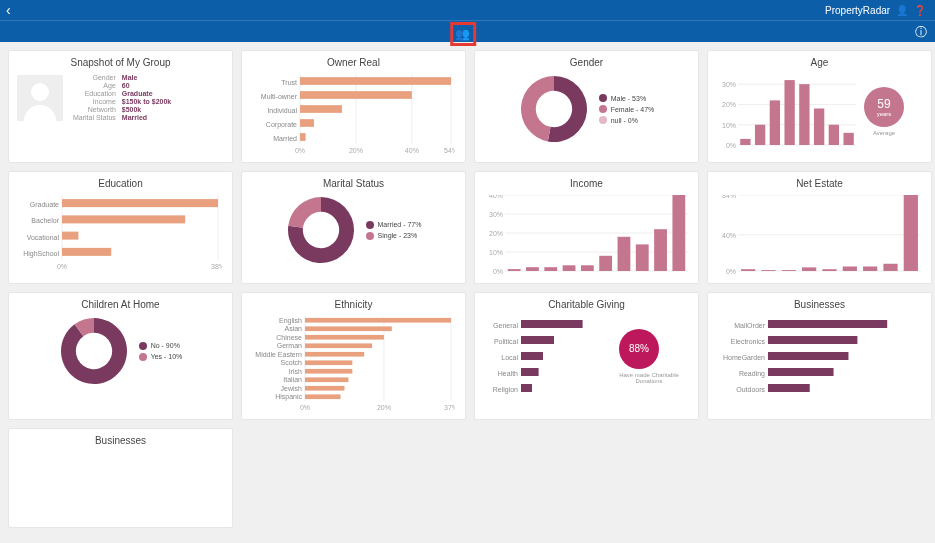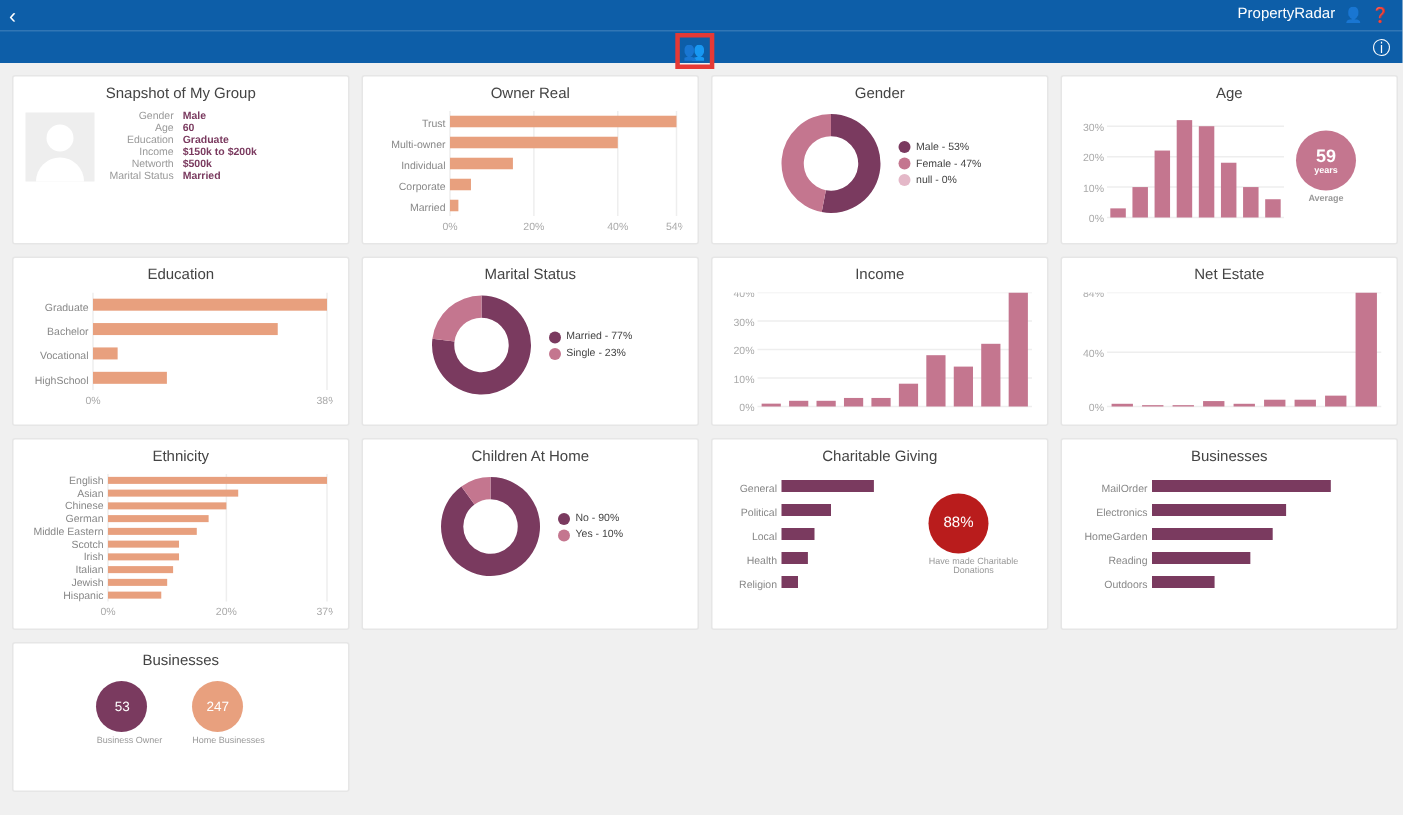--- a/index.html
+++ b/index.html
@@ -1,20 +1,20 @@
 <!DOCTYPE html>
 <html><head>
 <meta charset="utf-8">
 <style>
 * { box-sizing: border-box; margin: 0; padding: 0; }
 body { font-family: Arial, sans-serif; font-size: 10px; background: #f0f0f0; width: 935px; color: #444; }
 .topbar { background: #0d5ea8; color: #fff; height: 20px; display: flex; align-items: center; position: relative; }
 .topbar .back { position: absolute; left: 6px; font-size: 14px; cursor: pointer; }
 .topbar .title { margin: 0 auto; font-size: 11px; }
-.topbar .right { position: absolute; right: 8px; display: flex; gap: 6px; align-items: flex-start; font-size: 10px; }
+.topbar .right { position: absolute; right: 8px; display: flex; gap: 6px; align-items: flex-end; font-size: 10px; }
 .topbar .right span { cursor: pointer; }
 .subbar { background: #0d5ea8; height: 22px; position: relative; border-top: 1px solid rgba(255,255,255,0.15); }
 .subbar .callout { position: absolute; left: 50%; transform: translateX(-66%); top: 1px; }
 .subbar .callout .box { border: 3px solid #e53935; padding: 2px 3px; display: inline-flex; align-items: center; justify-content: center; }
 .subbar .info { position: absolute; right: 8px; top: 3px; color: #fff; cursor: pointer; font-size: 12px; }
 .grid { display: grid; grid-template-columns: repeat(4, 225px); gap: 8px; padding: 8px; }
 .card { background: #fff; border: 1px solid #e6e6e6; border-radius: 2px; padding: 6px 8px 8px; position: relative; min-height: 100px; }
 .card-title { text-align: center; font-size: 10px; color: #444; margin-bottom: 6px; }
 .axis-tick { font-size: 7px; fill: #aaa; }
 .bar-label { font-size: 7px; fill: #888; text-anchor: end; }
@@ -139,21 +139,21 @@
           <text x="20" y="13.142857142857146" class="axis-tick" text-anchor="end">30%</text>
           <rect x="24.2125" y="64.91428571428571" width="10.325" height="6.085714285714285" fill="#c4768f"></rect>
           <rect x="38.9625" y="50.714285714285715" width="10.325" height="20.285714285714285" fill="#c4768f"></rect>
           <rect x="53.7125" y="26.371428571428574" width="10.325" height="44.628571428571426" fill="#c4768f"></rect>
           <rect x="68.4625" y="6.085714285714289" width="10.325" height="64.91428571428571" fill="#c4768f"></rect>
           <rect x="83.2125" y="10.142857142857146" width="10.325" height="60.857142857142854" fill="#c4768f"></rect>
           <rect x="97.9625" y="34.48571428571429" width="10.325" height="36.51428571428571" fill="#c4768f"></rect>
           <rect x="112.7125" y="50.714285714285715" width="10.325" height="20.285714285714285" fill="#c4768f"></rect>
           <rect x="127.4625" y="58.82857142857143" width="10.325" height="12.17142857142857" fill="#c4768f"></rect>
         </svg>
-      <div style="text-align:center;font-weight:bold;">
+      <div style="text-align:center;">
         <div class="circle-badge" style="background:#c4768f;">
           <span style="font-size:12px;">59</span>
           <span style="font-size:6px;">years</span>
         </div>
         <div class="sub-label">Average</div>
       </div>
     </div>
   </div>
 
   <div class="card">
@@ -232,20 +232,40 @@
         <rect x="25.05" y="74.19047619047619" width="14.23333333333333" height="1.8095238095238093" fill="#c4768f"></rect>
         <rect x="45.383333333333326" y="75.0952380952381" width="14.23333333333333" height="0.9047619047619047" fill="#c4768f"></rect>
         <rect x="65.71666666666667" y="75.0952380952381" width="14.23333333333333" height="0.9047619047619047" fill="#c4768f"></rect>
         <rect x="86.05" y="72.38095238095238" width="14.23333333333333" height="3.6190476190476186" fill="#c4768f"></rect>
         <rect x="106.38333333333333" y="74.19047619047619" width="14.23333333333333" height="1.8095238095238093" fill="#c4768f"></rect>
         <rect x="126.71666666666665" y="71.47619047619048" width="14.23333333333333" height="4.523809523809524" fill="#c4768f"></rect>
         <rect x="147.05" y="71.47619047619048" width="14.23333333333333" height="4.523809523809524" fill="#c4768f"></rect>
         <rect x="167.38333333333333" y="68.76190476190476" width="14.23333333333333" height="7.238095238095237" fill="#c4768f"></rect>
         <rect x="187.71666666666667" y="0" width="14.23333333333333" height="76" fill="#c4768f"></rect>
       </svg>
+  </div>
+
+  <div class="card">
+    <div class="card-title">Children At Home</div>
+    <div style="display:flex;align-items:center;gap:10px;justify-content:center;">
+      <svg id="svg-children" width="70" height="70">
+          <path d="M35,2 A33,33 0 1 1 15.603086674348383,8.302439185626739 L24.331697670891607,20.316341552094705 A18.150000000000002,18.150000000000002 0 1 0 35,16.849999999999998 Z" fill="#7a3a5f"></path>
+          <path d="M15.603086674348383,8.302439185626739 A33,33 0 0 1 34.99999999999999,2 L35,16.849999999999998 A18.150000000000002,18.150000000000002 0 0 0 24.331697670891607,20.316341552094705 Z" fill="#c4768f"></path>
+        </svg>
+      <div class="legend" id="leg-children">
+          <div class="legend-row">
+            <div class="dot" style="background: rgb(122, 58, 95);"></div>
+            <span>No - 90%</span>
+          </div>
+          <div class="legend-row">
+            <div class="dot" style="background: rgb(196, 118, 143);"></div>
+            <span>Yes - 10%</span>
+          </div>
+        </div>
+    </div>
   </div>
 
   <div class="card">
     <div class="card-title">Ethnicity</div>
     <svg id="svg-eth" width="205" height="95">
         <line x1="55" x2="55" y1="0" y2="85" class="grid-line"></line>
         <text x="55" y="94" class="axis-tick" text-anchor="middle">0%</text>
         <line x1="133.9189189189189" x2="133.9189189189189" y1="0" y2="85" class="grid-line"></line>
         <text x="133.9189189189189" y="94" class="axis-tick" text-anchor="middle">20%</text>
         <line x1="201" x2="201" y1="0" y2="85" class="grid-line"></line>
@@ -267,56 +287,36 @@
         <text x="52" y="66.0875" class="bar-label">Italian</text>
         <rect x="55" y="61.4125" width="43.40540540540541" height="4.675000000000001" fill="#e8a07e"></rect>
         <text x="52" y="74.58749999999999" class="bar-label">Jewish</text>
         <rect x="55" y="69.9125" width="39.45945945945946" height="4.675000000000001" fill="#e8a07e"></rect>
         <text x="52" y="83.08749999999999" class="bar-label">Hispanic</text>
         <rect x="55" y="78.4125" width="35.513513513513516" height="4.675000000000001" fill="#e8a07e"></rect>
       </svg>
   </div>
 
   <div class="card">
-    <div class="card-title">Children At Home</div>
-    <div style="display:flex;align-items:center;gap:10px;justify-content:center;">
-      <svg id="svg-children" width="70" height="70">
-          <path d="M35,2 A33,33 0 1 1 15.603086674348383,8.302439185626739 L24.331697670891607,20.316341552094705 A18.150000000000002,18.150000000000002 0 1 0 35,16.849999999999998 Z" fill="#7a3a5f"></path>
-          <path d="M15.603086674348383,8.302439185626739 A33,33 0 0 1 34.99999999999999,2 L35,16.849999999999998 A18.150000000000002,18.150000000000002 0 0 0 24.331697670891607,20.316341552094705 Z" fill="#c4768f"></path>
-        </svg>
-      <div class="legend" id="leg-children">
-          <div class="legend-row">
-            <div class="dot" style="background: rgb(122, 58, 95);"></div>
-            <span>No - 90%</span>
-          </div>
-          <div class="legend-row">
-            <div class="dot" style="background: rgb(196, 118, 143);"></div>
-            <span>Yes - 10%</span>
-          </div>
-        </div>
-    </div>
-  </div>
-
-  <div class="card">
     <div class="card-title">Charitable Giving</div>
     <div style="display:flex;align-items:center;gap:6px;">
       <svg id="svg-char" width="130" height="80">
           <text x="35" y="12" class="bar-label">General</text>
           <rect x="38" y="4" width="61.599999999999994" height="8" fill="#7a3a5f"></rect>
           <text x="35" y="28" class="bar-label">Political</text>
           <rect x="38" y="20" width="33" height="8" fill="#7a3a5f"></rect>
           <text x="35" y="44" class="bar-label">Local</text>
           <rect x="38" y="36" width="22" height="8" fill="#7a3a5f"></rect>
           <text x="35" y="60" class="bar-label">Health</text>
           <rect x="38" y="52" width="17.6" height="8" fill="#7a3a5f"></rect>
           <text x="35" y="76" class="bar-label">Religion</text>
           <rect x="38" y="68" width="11" height="8" fill="#7a3a5f"></rect>
         </svg>
       <div style="text-align:center;">
-        <div class="circle-badge" style="background:#b91c1c;">
+        <div class="circle-badge" style="background:#be185d;">
           <span>88%</span>
         </div>
         <div class="sub-label" style="width:60px;">Have made Charitable Donations</div>
       </div>
     </div>
   </div>
 
   <div class="card">
     <div class="card-title">Businesses</div>
     <svg id="svg-int" width="205" height="80">
@@ -328,30 +328,16 @@
         <rect x="52" y="36" width="80.46000000000001" height="8" fill="#7a3a5f"></rect>
         <text x="49" y="60" class="bar-label">Reading</text>
         <rect x="52" y="52" width="65.56" height="8" fill="#7a3a5f"></rect>
         <text x="49" y="76" class="bar-label">Outdoors</text>
         <rect x="52" y="68" width="41.720000000000006" height="8" fill="#7a3a5f"></rect>
       </svg>
   </div>
 
   <div class="card">
     <div class="card-title">Businesses</div>
-    <div style="display:flex;gap:20px;justify-content:center;margin-top:8px;">
-      <div>
-        <div class="circle-badge small" style="background:#7a3a5f;">
-          <span>53</span>
-        </div>
-        <div class="sub-label">Business Owner</div>
-      </div>
-      <div>
-        <div class="circle-badge small" style="background:#e8a07e;">
-          <span>247</span>
-        </div>
-        <div class="sub-label">Home Businesses</div>
-      </div>
-    </div>
   </div>
 
 
 </div>
 
 </body></html>

